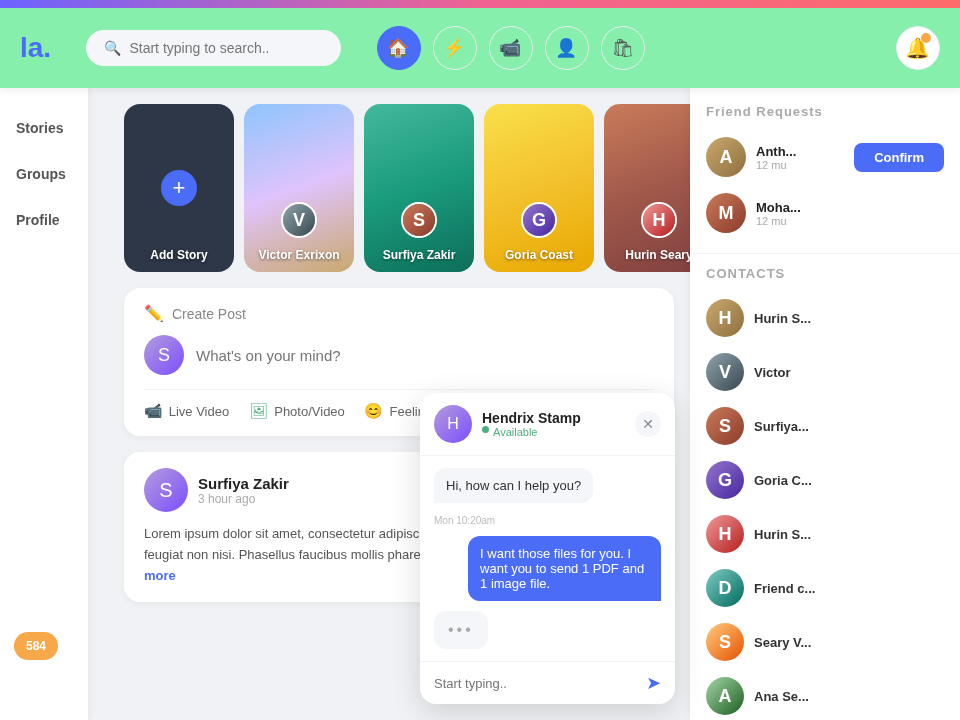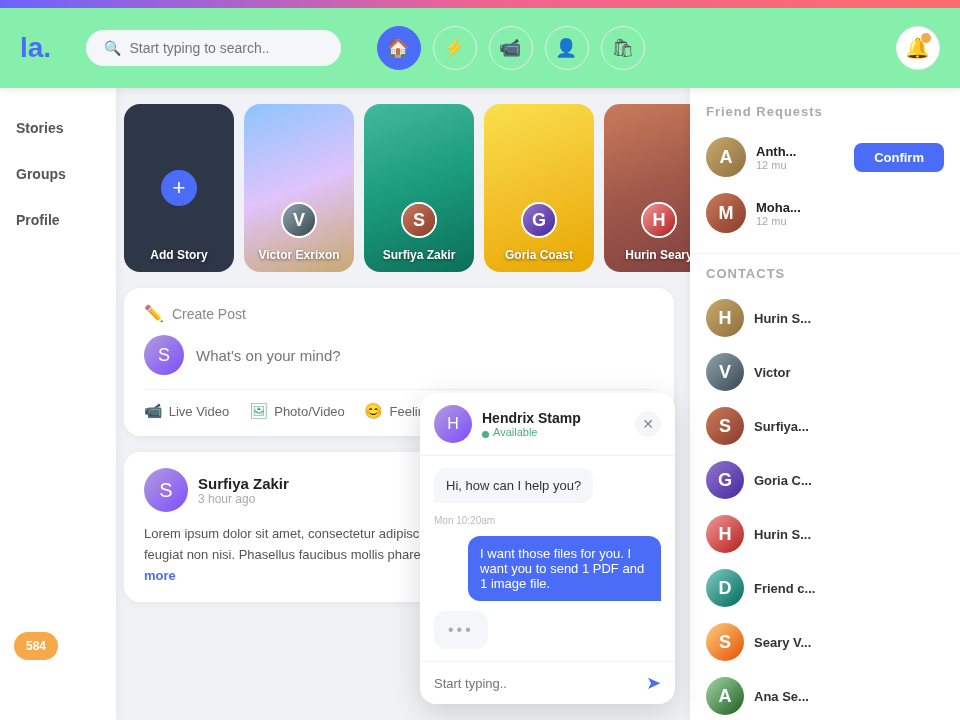--- a/index.html
+++ b/index.html
@@ -52,21 +52,21 @@
       cursor: pointer; font-size: 20px; color: #4a6cf7; position: relative;
       background: #fff; border: 1.5px solid #e8eaf0;
     }
     .bell-dot {
       width: 10px; height: 10px; background: #f7a94a;
       border-radius: 50%; position: absolute; top: 6px; right: 8px;
     }
 
     
     .sidebar {
-      position: absolute; top: 88px; left: 0; width: 116px; bottom: 0;
+      position: absolute; top: 88px; left: 0; width: 88px; bottom: 0;
       background: #fff; padding: 20px 0;
       display: flex; flex-direction: column; gap: 6px;
       box-shadow: 2px 0 8px rgba(0,0,0,0.05); z-index: 80;
     }
     .sidebar-item {
       padding: 12px 16px; font-size: 14px; font-weight: 600;
       color: #555; cursor: pointer; white-space: nowrap;
       overflow: hidden; text-overflow: ellipsis;
     }
     .sidebar-badge {
@@ -251,21 +251,21 @@
       padding: 12px 14px; border-bottom: 1px solid #f0f2f5;
     }
     .chat-avatar {
       width: 38px; height: 38px; border-radius: 50%;
       background: #7986cb; flex-shrink: 0;
       display: flex; align-items: center; justify-content: center;
       font-size: 16px; color: #fff; overflow: hidden;
     }
     .chat-user-info { flex: 1; }
     .chat-user-name { font-size: 14px; font-weight: 700; color: #222; }
-    .chat-status { display: flex; align-items: flex-end; gap: 4px; font-size: 11px; color: #4caf7d; }
+    .chat-status { display: flex; align-items: flex-start; gap: 4px; font-size: 11px; color: #4caf7d; }
     .status-dot { width: 7px; height: 7px; border-radius: 50%; background: #4caf7d; }
     .chat-close {
       width: 26px; height: 26px; border-radius: 50%; background: #f5f6fa;
       display: flex; align-items: center; justify-content: center;
       cursor: pointer; font-size: 14px; color: #888;
     }
     .chat-messages {
       padding: 12px 14px; min-height: 180px; max-height: 220px;
       overflow-y: auto; display: flex; flex-direction: column; gap: 10px;
       background: #fff;

